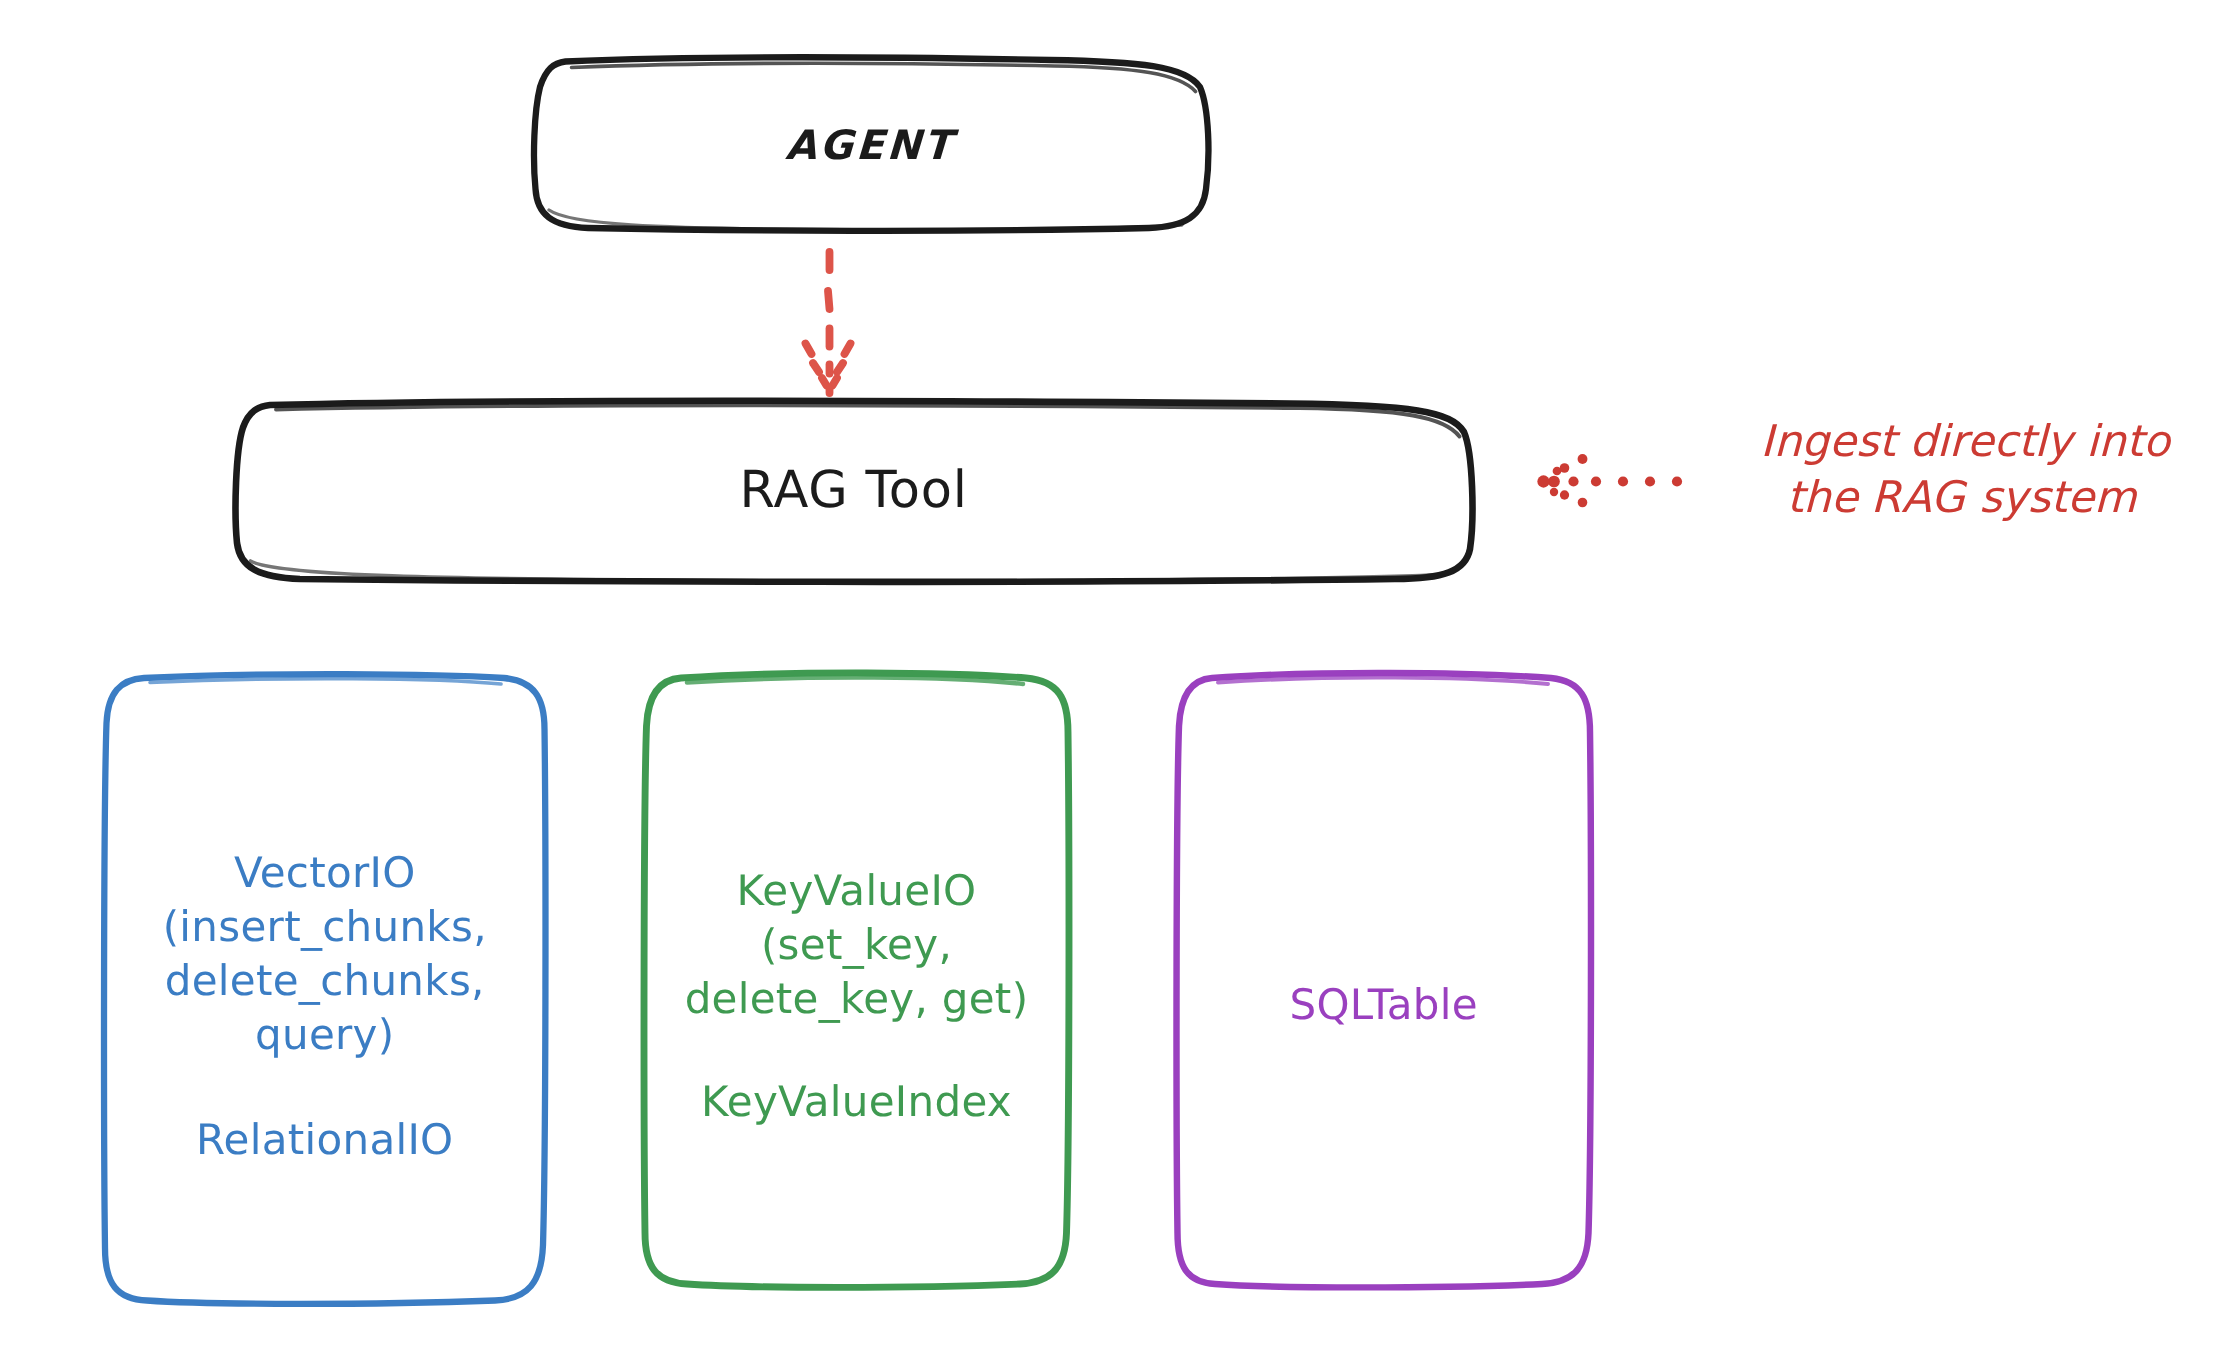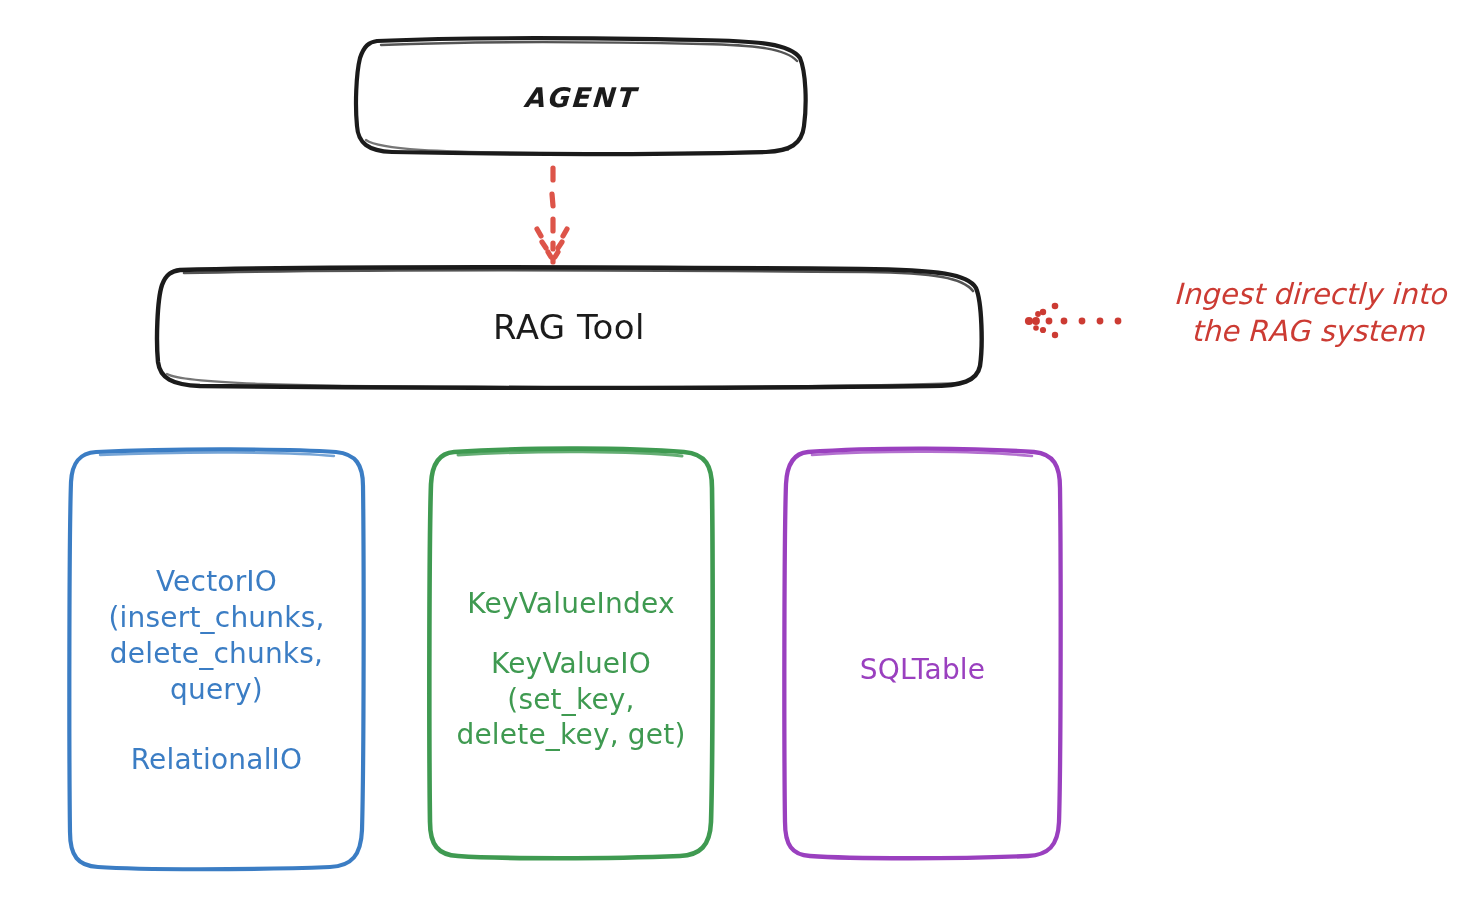--- a/index.html
+++ b/index.html
@@ -244,24 +244,24 @@
 
 <div class="node leaf" id="vector-node">
   <div class="block">VectorIO
 (insert_chunks,
 delete_chunks,
 query)</div>
   <div class="block second">RelationalIO</div>
 </div>
 
 <div class="node leaf" id="keyvalue-node">
-  <div class="block second">KeyValueIndex</div>
   <div class="block">KeyValueIO
 (set_key,
 delete_key, get)</div>
+  <div class="block second">KeyValueIndex</div>
 </div>
 
 <div class="node leaf" id="relational-node">
   <div class="block second">SQLTable</div>
 </div>
 
 <div id="ingest-annotation">Ingest directly into
 the RAG system</div>
 
 </body></html>

